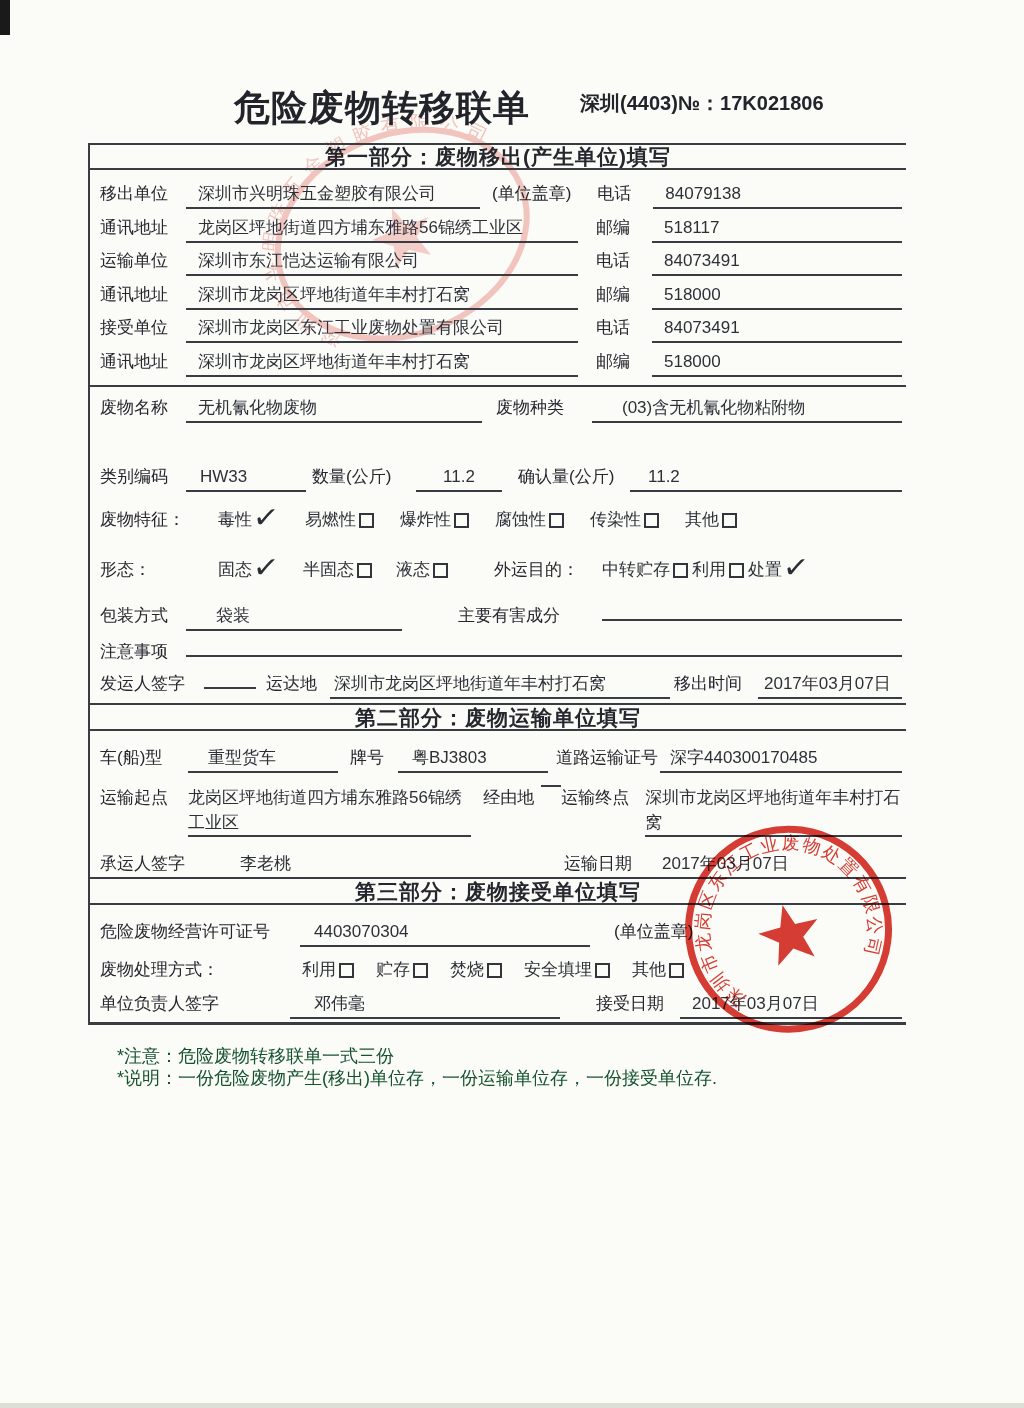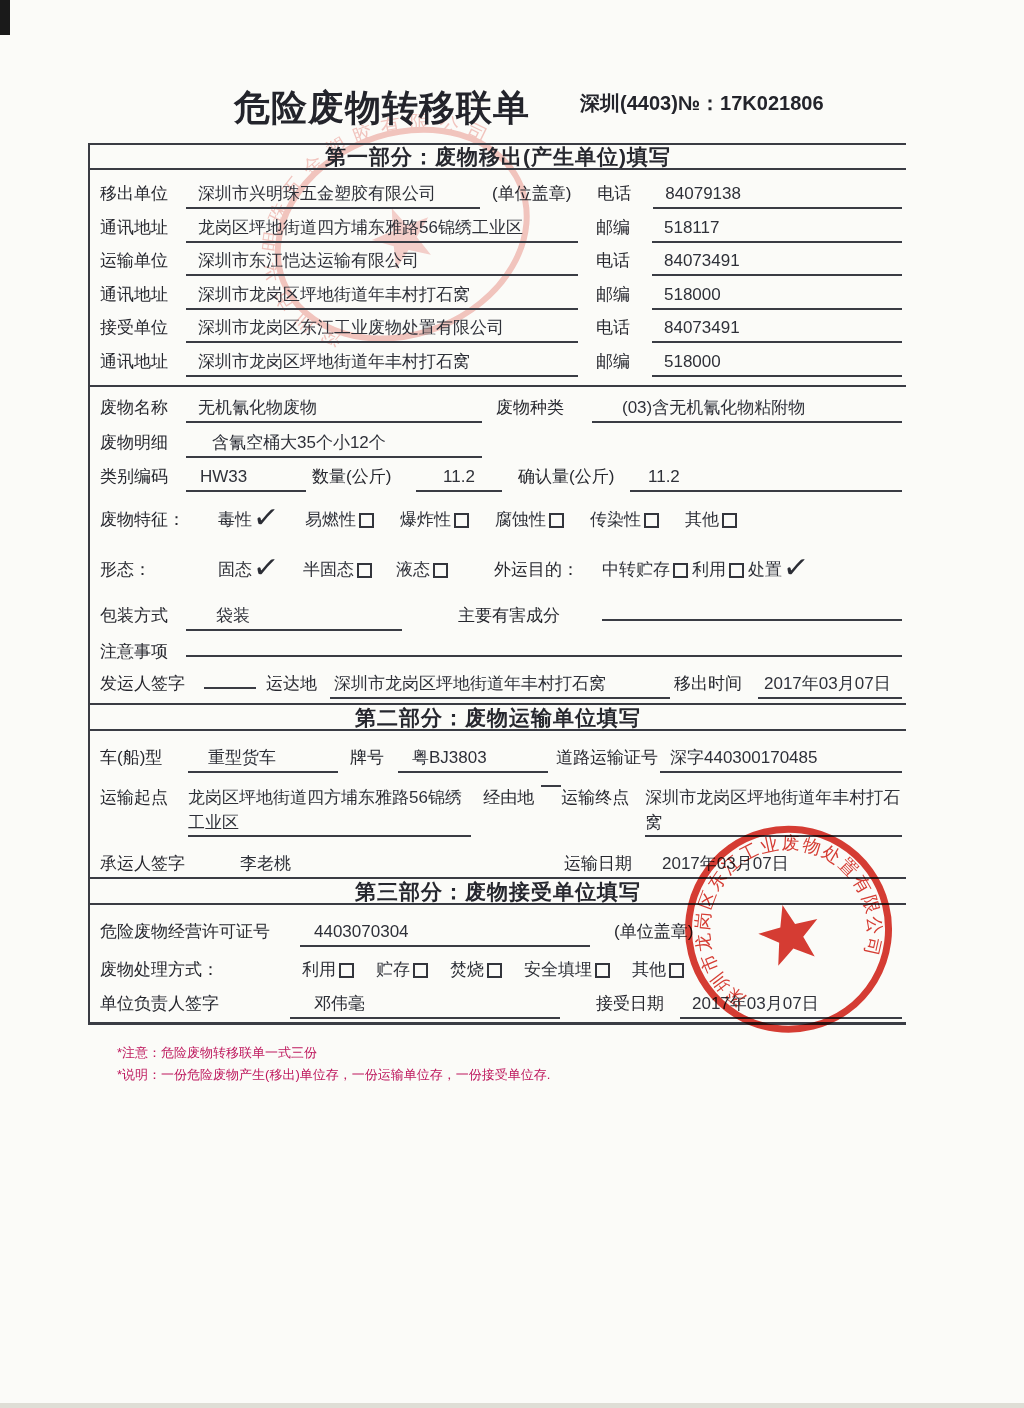--- a/index.html
+++ b/index.html
@@ -57,21 +57,21 @@
     display:inline-block; width:15px; height:15px;
     border:2px solid #33353c; margin-left:3px; vertical-align:-1px; align-self:center;
   }
   .check {
     font-family:"DejaVu Sans", sans-serif;
     font-size:31px; line-height:0; display:inline-block;
     transform:rotate(6deg); position:relative; top:3px; margin-left:1px;
     font-weight:600; color:#2b2d35;
   }
   .note {
-    position:absolute; left:117px; font-size:13px; color:#be185d; white-space:nowrap;
+    position:absolute; left:117px; font-size:18px; color:#14532d; white-space:nowrap;
   }
   .stamp { position:absolute; mix-blend-mode:multiply; pointer-events:none; }
   .stamp-producer { left:248px; top:116px; transform:rotate(-22deg); opacity:0.3; }
   .stamp-receiver { left:672px; top:816px; transform:rotate(-14deg); opacity:0.9; }
 </style>
 </head>
 <body>
 
 <div class="page">
   <div class="edge-tl"></div>
@@ -130,24 +130,20 @@
       <span class="ul grow" style="padding-left:12px">518000</span>
     </div>
 
     <div class="hline" style="top:240px"></div>
 
     <div class="frow" style="top:250px">
       <span class="lbl" style="width:86px">废物名称</span>
       <span class="ul" style="width:296px; padding-left:12px">无机氰化物废物</span>
       <span class="lbl" style="width:96px; margin-left:14px">废物种类</span>
       <span class="ul grow" style="padding-left:30px">(03)含无机氰化物粘附物</span>
-    </div>
-    <div class="frow" style="top:285px">
-      <span class="lbl" style="width:86px">废物明细</span>
-      <span class="ul" style="width:296px; padding-left:26px">含氰空桶大35个小12个</span>
     </div>
     <div class="frow" style="top:319px">
       <span class="lbl" style="width:86px">类别编码</span>
       <span class="ul" style="width:120px; padding-left:14px">HW33</span>
       <span class="lbl" style="width:104px; margin-left:6px">数量(公斤)</span>
       <span class="ul" style="width:86px; text-align:center">11.2</span>
       <span class="lbl" style="width:112px; margin-left:16px">确认量(公斤)</span>
       <span class="ul grow" style="padding-left:18px">11.2</span>
     </div>
 

